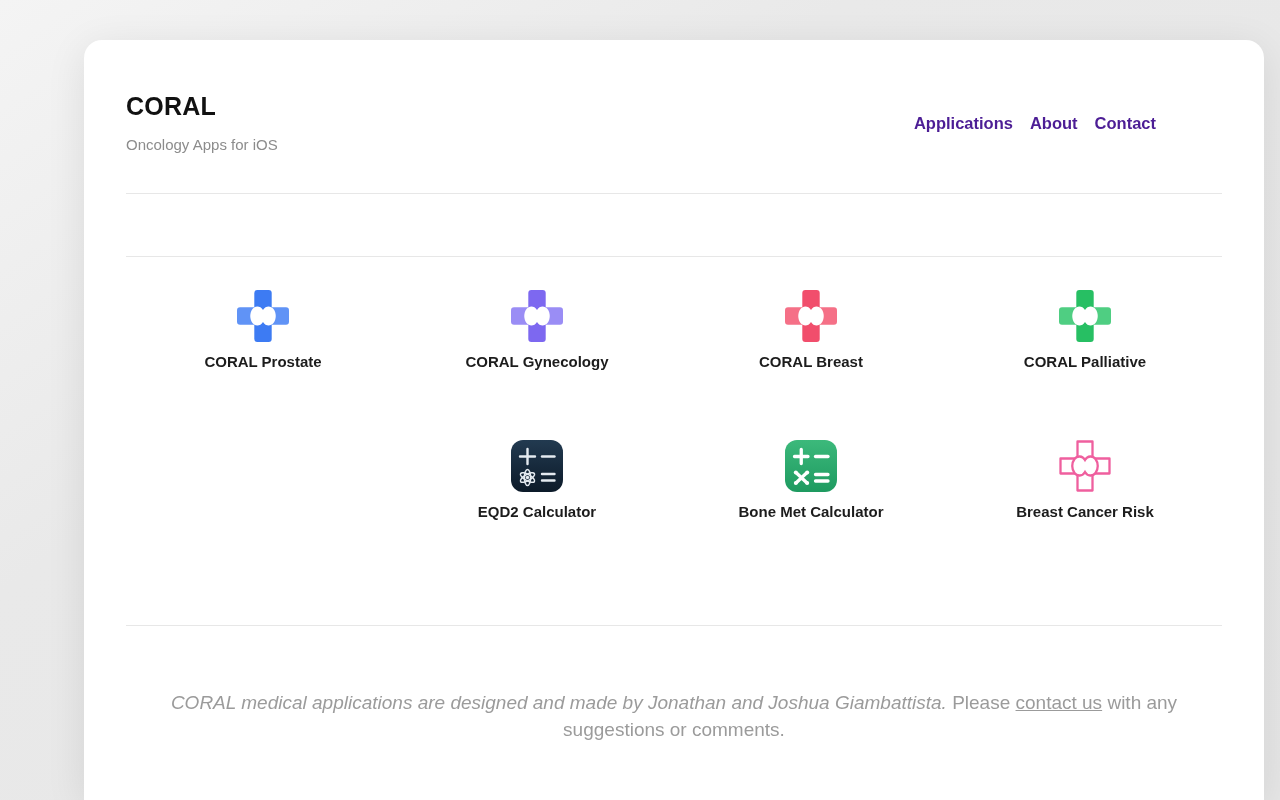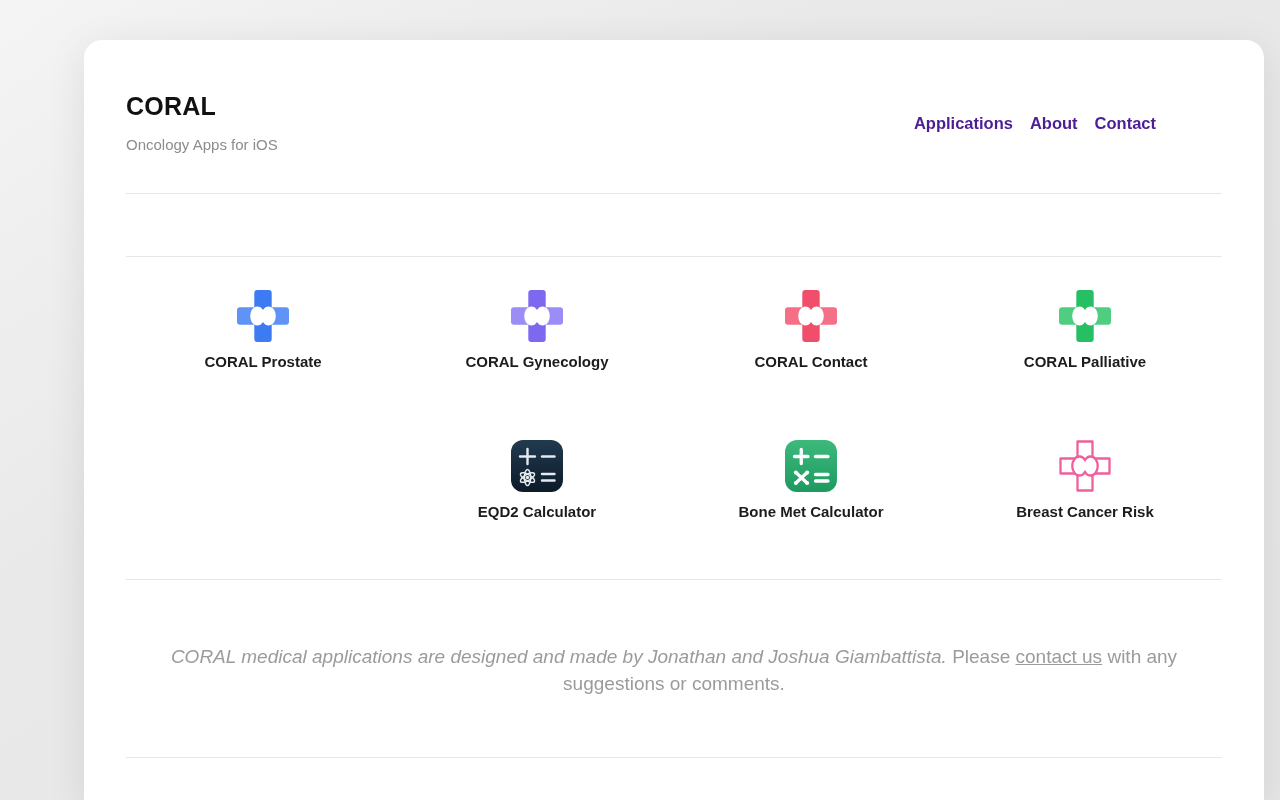--- a/index.html
+++ b/index.html
@@ -55,21 +55,21 @@
     border: none;
     border-top: 1px solid #e7e7e7;
     height: 0;
   }
   .divider-1 { margin-top: 38px; }
   .spacer-band { height: 62px; }
 
   
   .app-grid {
     margin-top: 33px;
-    margin-bottom: 58px;
+    margin-bottom: 104px;
     display: grid;
     grid-template-columns: repeat(4, 1fr);
     row-gap: 68px;
   }
   .app {
     display: flex;
     flex-direction: column;
     align-items: center;
     cursor: pointer;
   }
@@ -151,21 +151,21 @@
       </div>
 
       <div class="app">
         <div class="icon-box">
           <svg width="52" height="52" viewBox="0 0 52 52">
             <rect x="0" y="17.3" width="52" height="17.4" rx="3" fill="#f57087"></rect>
             <rect x="17.3" y="0" width="17.4" height="52" rx="3" fill="#f14e6c"></rect>
             <path d="M26,20 C28.5,15.5 34,15.5 36.5,19 C39.5,23 39.5,29 36.5,33 C34,36.5 28.5,36.5 26,32 C23.5,36.5 18,36.5 15.5,33 C12.5,29 12.5,23 15.5,19 C18,15.5 23.5,15.5 26,20 Z" fill="#ffffff"></path>
           </svg>
         </div>
-        <div class="app-label">CORAL Contact</div>
+        <div class="app-label">CORAL Breast</div>
       </div>
 
       <div class="app">
         <div class="icon-box">
           <svg width="52" height="52" viewBox="0 0 52 52">
             <rect x="0" y="17.3" width="52" height="17.4" rx="3" fill="#4fce82"></rect>
             <rect x="17.3" y="0" width="17.4" height="52" rx="3" fill="#27bf63"></rect>
             <path d="M26,20 C28.5,15.5 34,15.5 36.5,19 C39.5,23 39.5,29 36.5,33 C34,36.5 28.5,36.5 26,32 C23.5,36.5 18,36.5 15.5,33 C12.5,29 12.5,23 15.5,19 C18,15.5 23.5,15.5 26,20 Z" fill="#ffffff"></path>
           </svg>
         </div>

